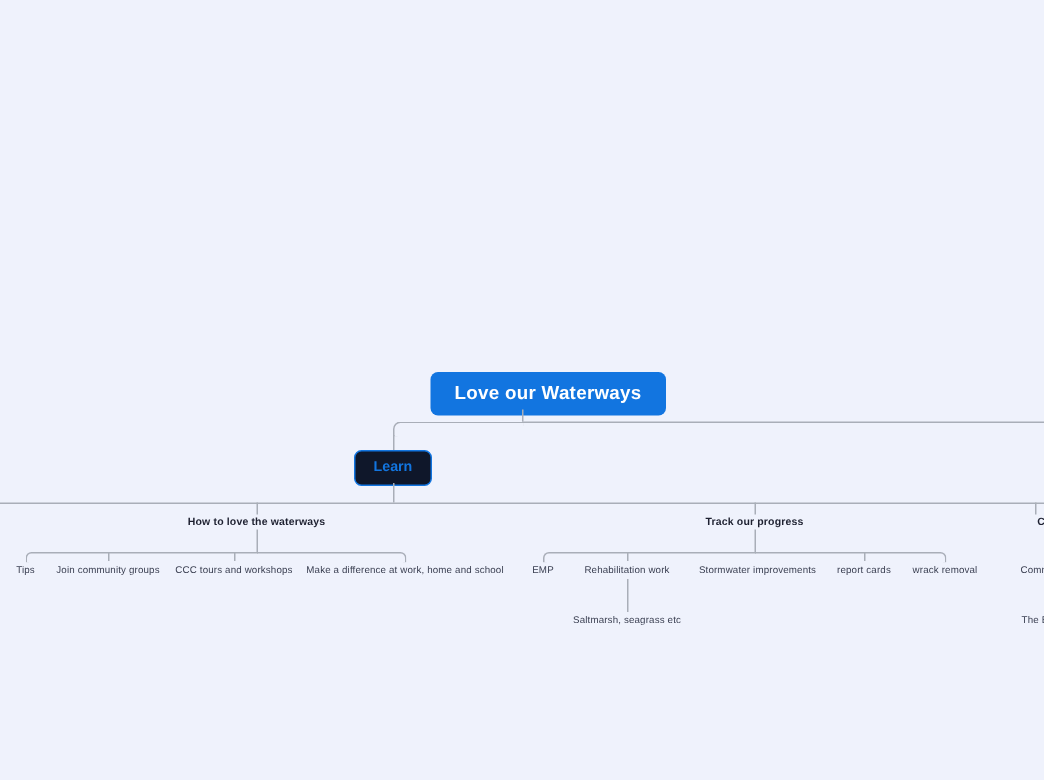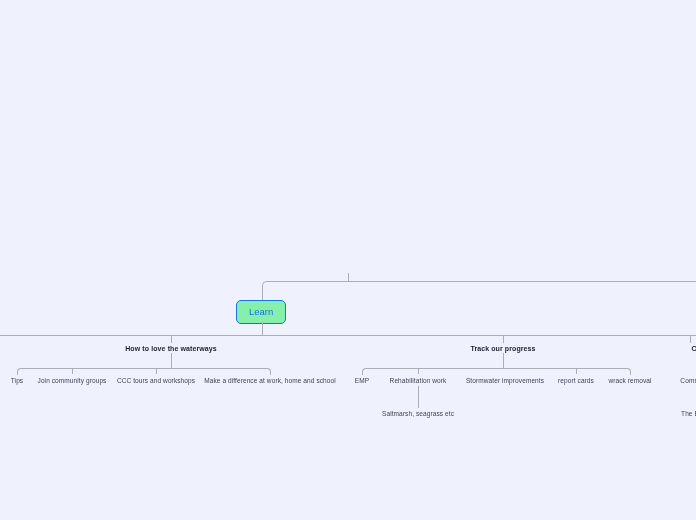--- a/index.html
+++ b/index.html
@@ -41,23 +41,23 @@
     font-size: 12.5px;
     border-radius: 5px;
     padding: 8px 16px;
     white-space: nowrap;
     letter-spacing: .2px;
     line-height: 1;
     box-sizing: border-box;
   }
   .node-branch {
     position: absolute;
-    background: #86efac;
+    background: #0f172a;
     color: #1275e0;
-    font-weight: normal;
+    font-weight: bold;
     font-size: 9.5px;
     border: 1.5px solid #1275e0;
     border-radius: 5px;
     padding: 6px 12px;
     white-space: nowrap;
     line-height: 1;
     box-sizing: border-box;
   }
   .node-heading {
     position: absolute;
@@ -78,20 +78,21 @@
     line-height: 1;
     transform: translateX(-50%);
     letter-spacing: .1px;
   }
 </style>
 </head>
 <body>
 
 <div id="canvas">
 
+  <div class="node-root" style="left:287px; top:248px;">Love our Waterways</div>
 
   <div class="conn-v" style="left:348px; top:273px; height:8px;"></div>
 
   <div class="elbow" style="left:262px; top:281px; width:86px; height:9px;
               border-left-width:1px; border-top-width:1px;
               border-top-left-radius:5px;"></div>
 
   <div class="conn-h" style="left:348px; top:281px; width:348px;"></div>
 
   <div class="conn-v" style="left:262px; top:290px; height:10px;"></div>

